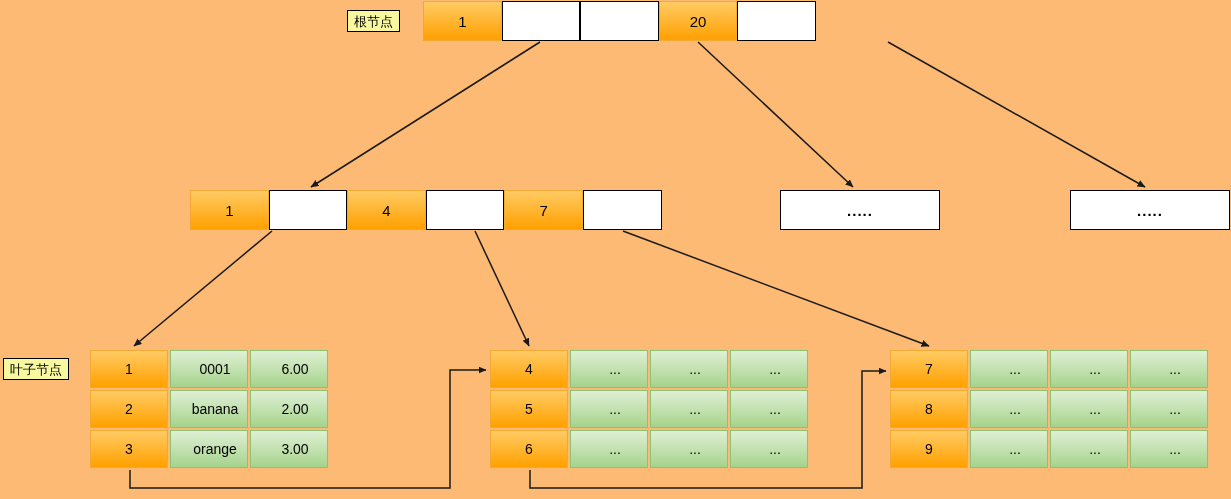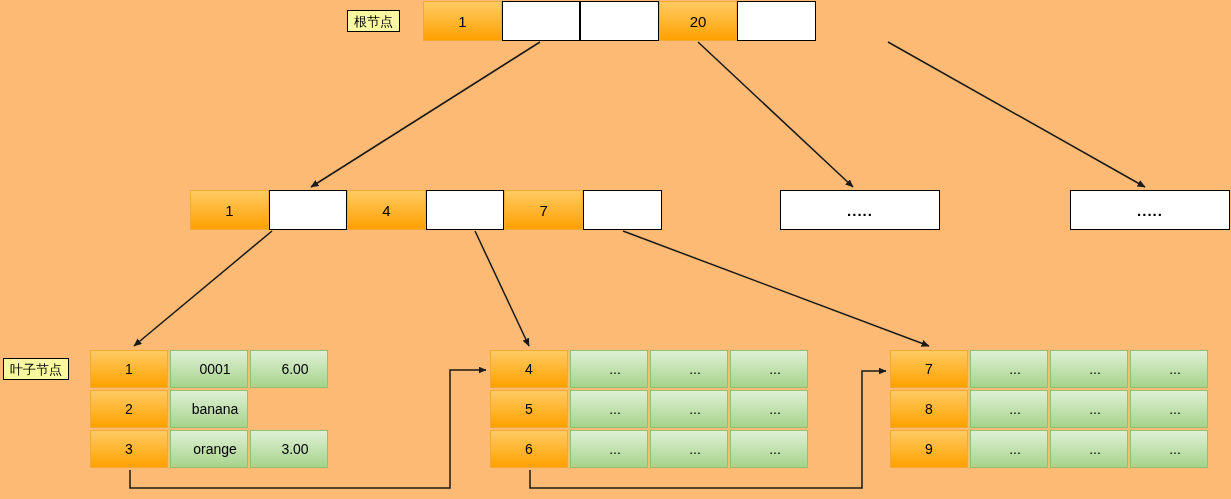--- a/index.html
+++ b/index.html
@@ -148,20 +148,21 @@
 
   <div class="leaf-table" style="left:90px; top:350px;">
     <div class="leaf-row">
       <div class="cell key">1</div>
       <div class="cell rec">0001</div>
       <div class="cell rec">6.00</div>
     </div>
     <div class="leaf-row">
       <div class="cell key">2</div>
       <div class="cell rec">banana</div>
+      <div class="cell rec">2.00</div>
     </div>
     <div class="leaf-row">
       <div class="cell key">3</div>
       <div class="cell rec">orange</div>
       <div class="cell rec">3.00</div>
     </div>
   </div>
 
   <div class="leaf-table" style="left:490px; top:350px;">
     <div class="leaf-row">

